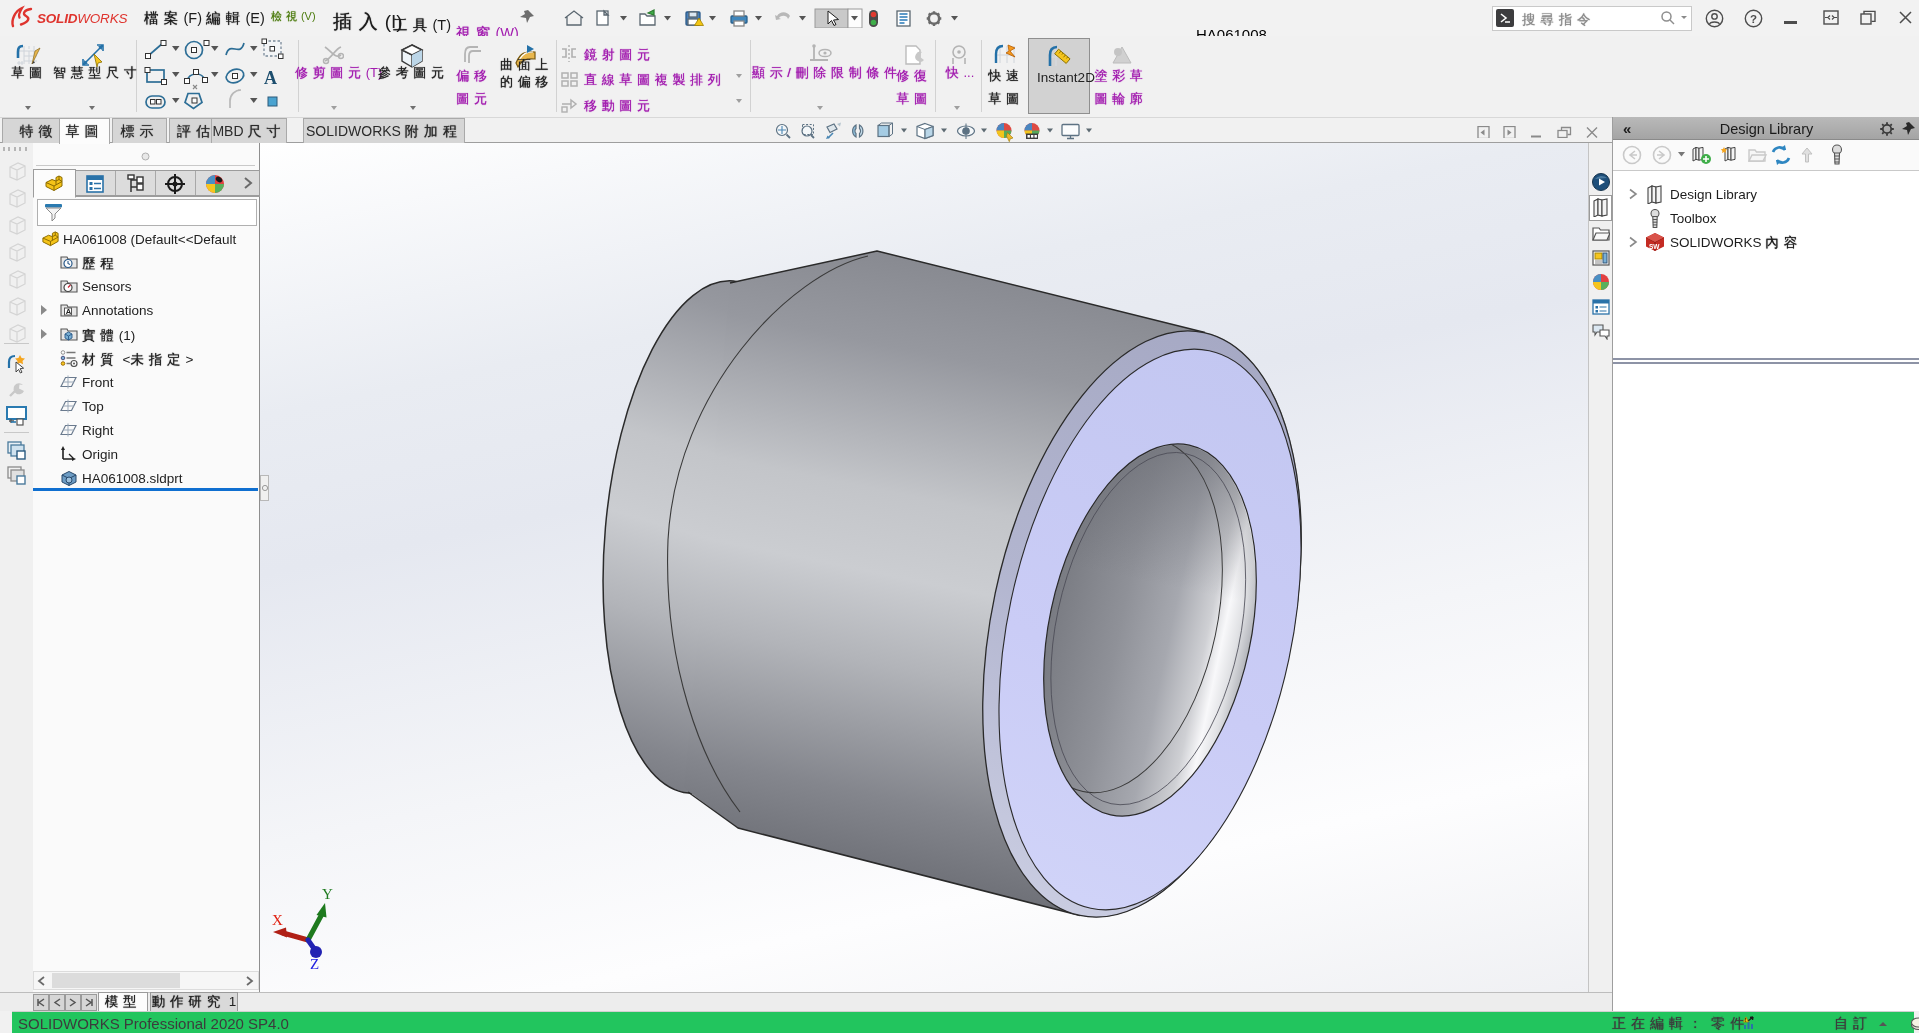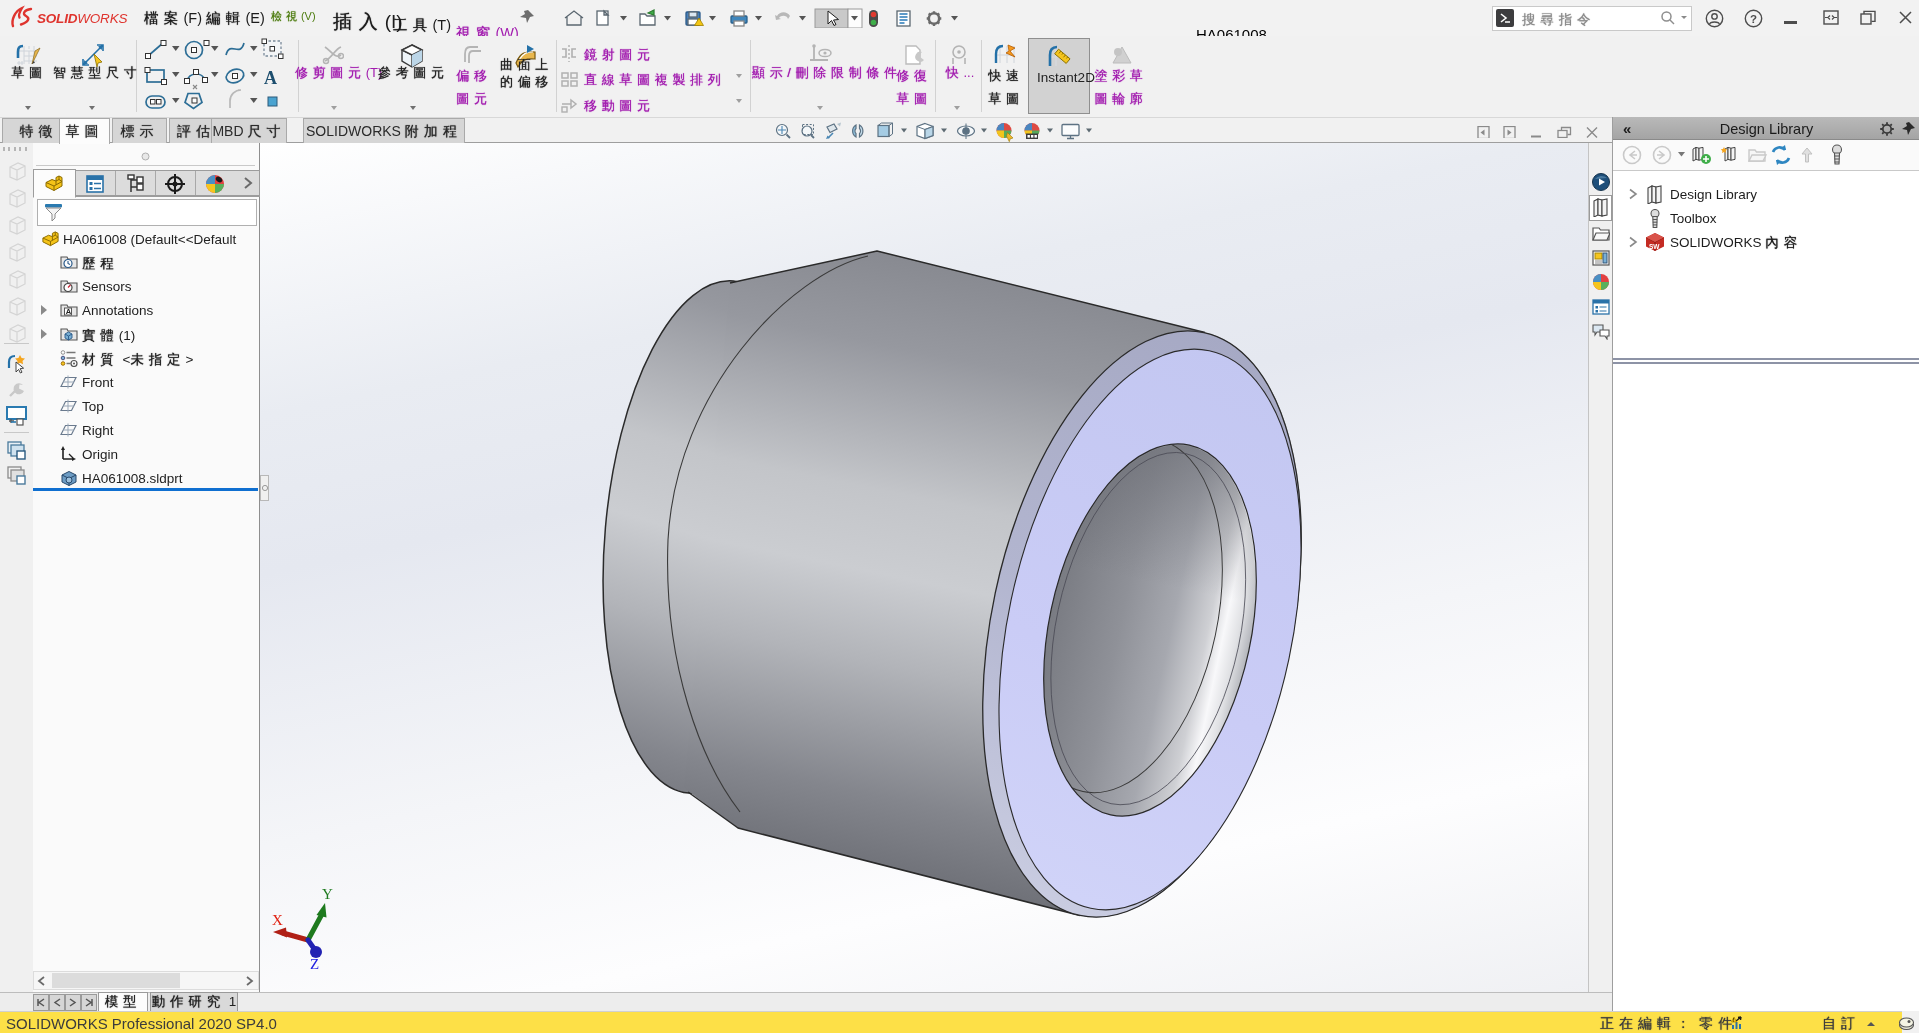--- a/index.html
+++ b/index.html
@@ -805,21 +805,21 @@
         <path d="M5,5 l0,7 m6,-7 l-5,3.5 5,3.5"></path>
         <path d="M27,5 l-5,3.5 5,3.5"></path>
         <path d="M37,5 l5,3.5 -5,3.5"></path>
         <path d="M53,5 l5,3.5 -5,3.5 m6,-7 l0,7"></path>
       </g>
  </svg>
  <div class="abs" style="left:98px;top:-1px;width:50px;height:19px;background:#fcfcfc;border:1px solid #9a9a9a;border-bottom:none;font-size:13.5px;text-align:center;line-height:18px"><span class="cj">模型</span></div>
  <div class="abs" style="left:150px;top:-1px;width:88px;height:19px;background:#d9d9d9;border:1px solid #9a9a9a;border-bottom:none;font-size:13.5px;text-align:center;line-height:18px"><span class="cj">動作研究</span> 1</div>
 </div>
 
-<div class="abs" id="statusbar" style="left:0;top:1011px;width:1902px;height:22px;background:#fde047;border-top:1px solid #d0d0d0">
+<div class="abs" id="statusbar" style="left:12px;top:1011px;width:1902px;height:22px;background:#22c55e;border-top:1px solid #d0d0d0">
  <div class="abs" style="left:6px;top:3px;font-size:15px;color:#3c3c3c">SOLIDWORKS Professional 2020 SP4.0</div>
  <div class="abs" style="left:1600px;top:3px;font-size:14px;color:#3c3c3c"><span class="cj">正在編輯：</span> <span class="cj">零件</span></div>
  <svg class="abs" style="left:1730px;top:3px" width="17" height="17" viewBox="0 0 17 17">
       <path d="M2,14 l0,-4 2,0 0,4 z M5.5,14 l0,-7 2,0 0,7 z M9,14 l0,-5 2,0 0,5 z" fill="#2a72a8"></path>
       <path d="M6,6 l5,-4 m0,0 l-3,.5 m3,-.5 l-.5,3" stroke="#1a1a1a" stroke-width="1.4" fill="none"></path>
       <path d="M4,2 l2.5,5 -5,0 z" fill="#f5c51e" stroke="#a80" stroke-width=".8"></path>
       <text x="3" y="6.6" font-size="4.5" font-weight="bold">!</text>
     </svg>
  <div class="abs" style="left:1822px;top:3px;font-size:14px;color:#3c3c3c"><span class="cj">自訂</span></div>
  <svg class="abs" style="left:1866px;top:8px" width="10" height="8" viewBox="0 0 10 8">

